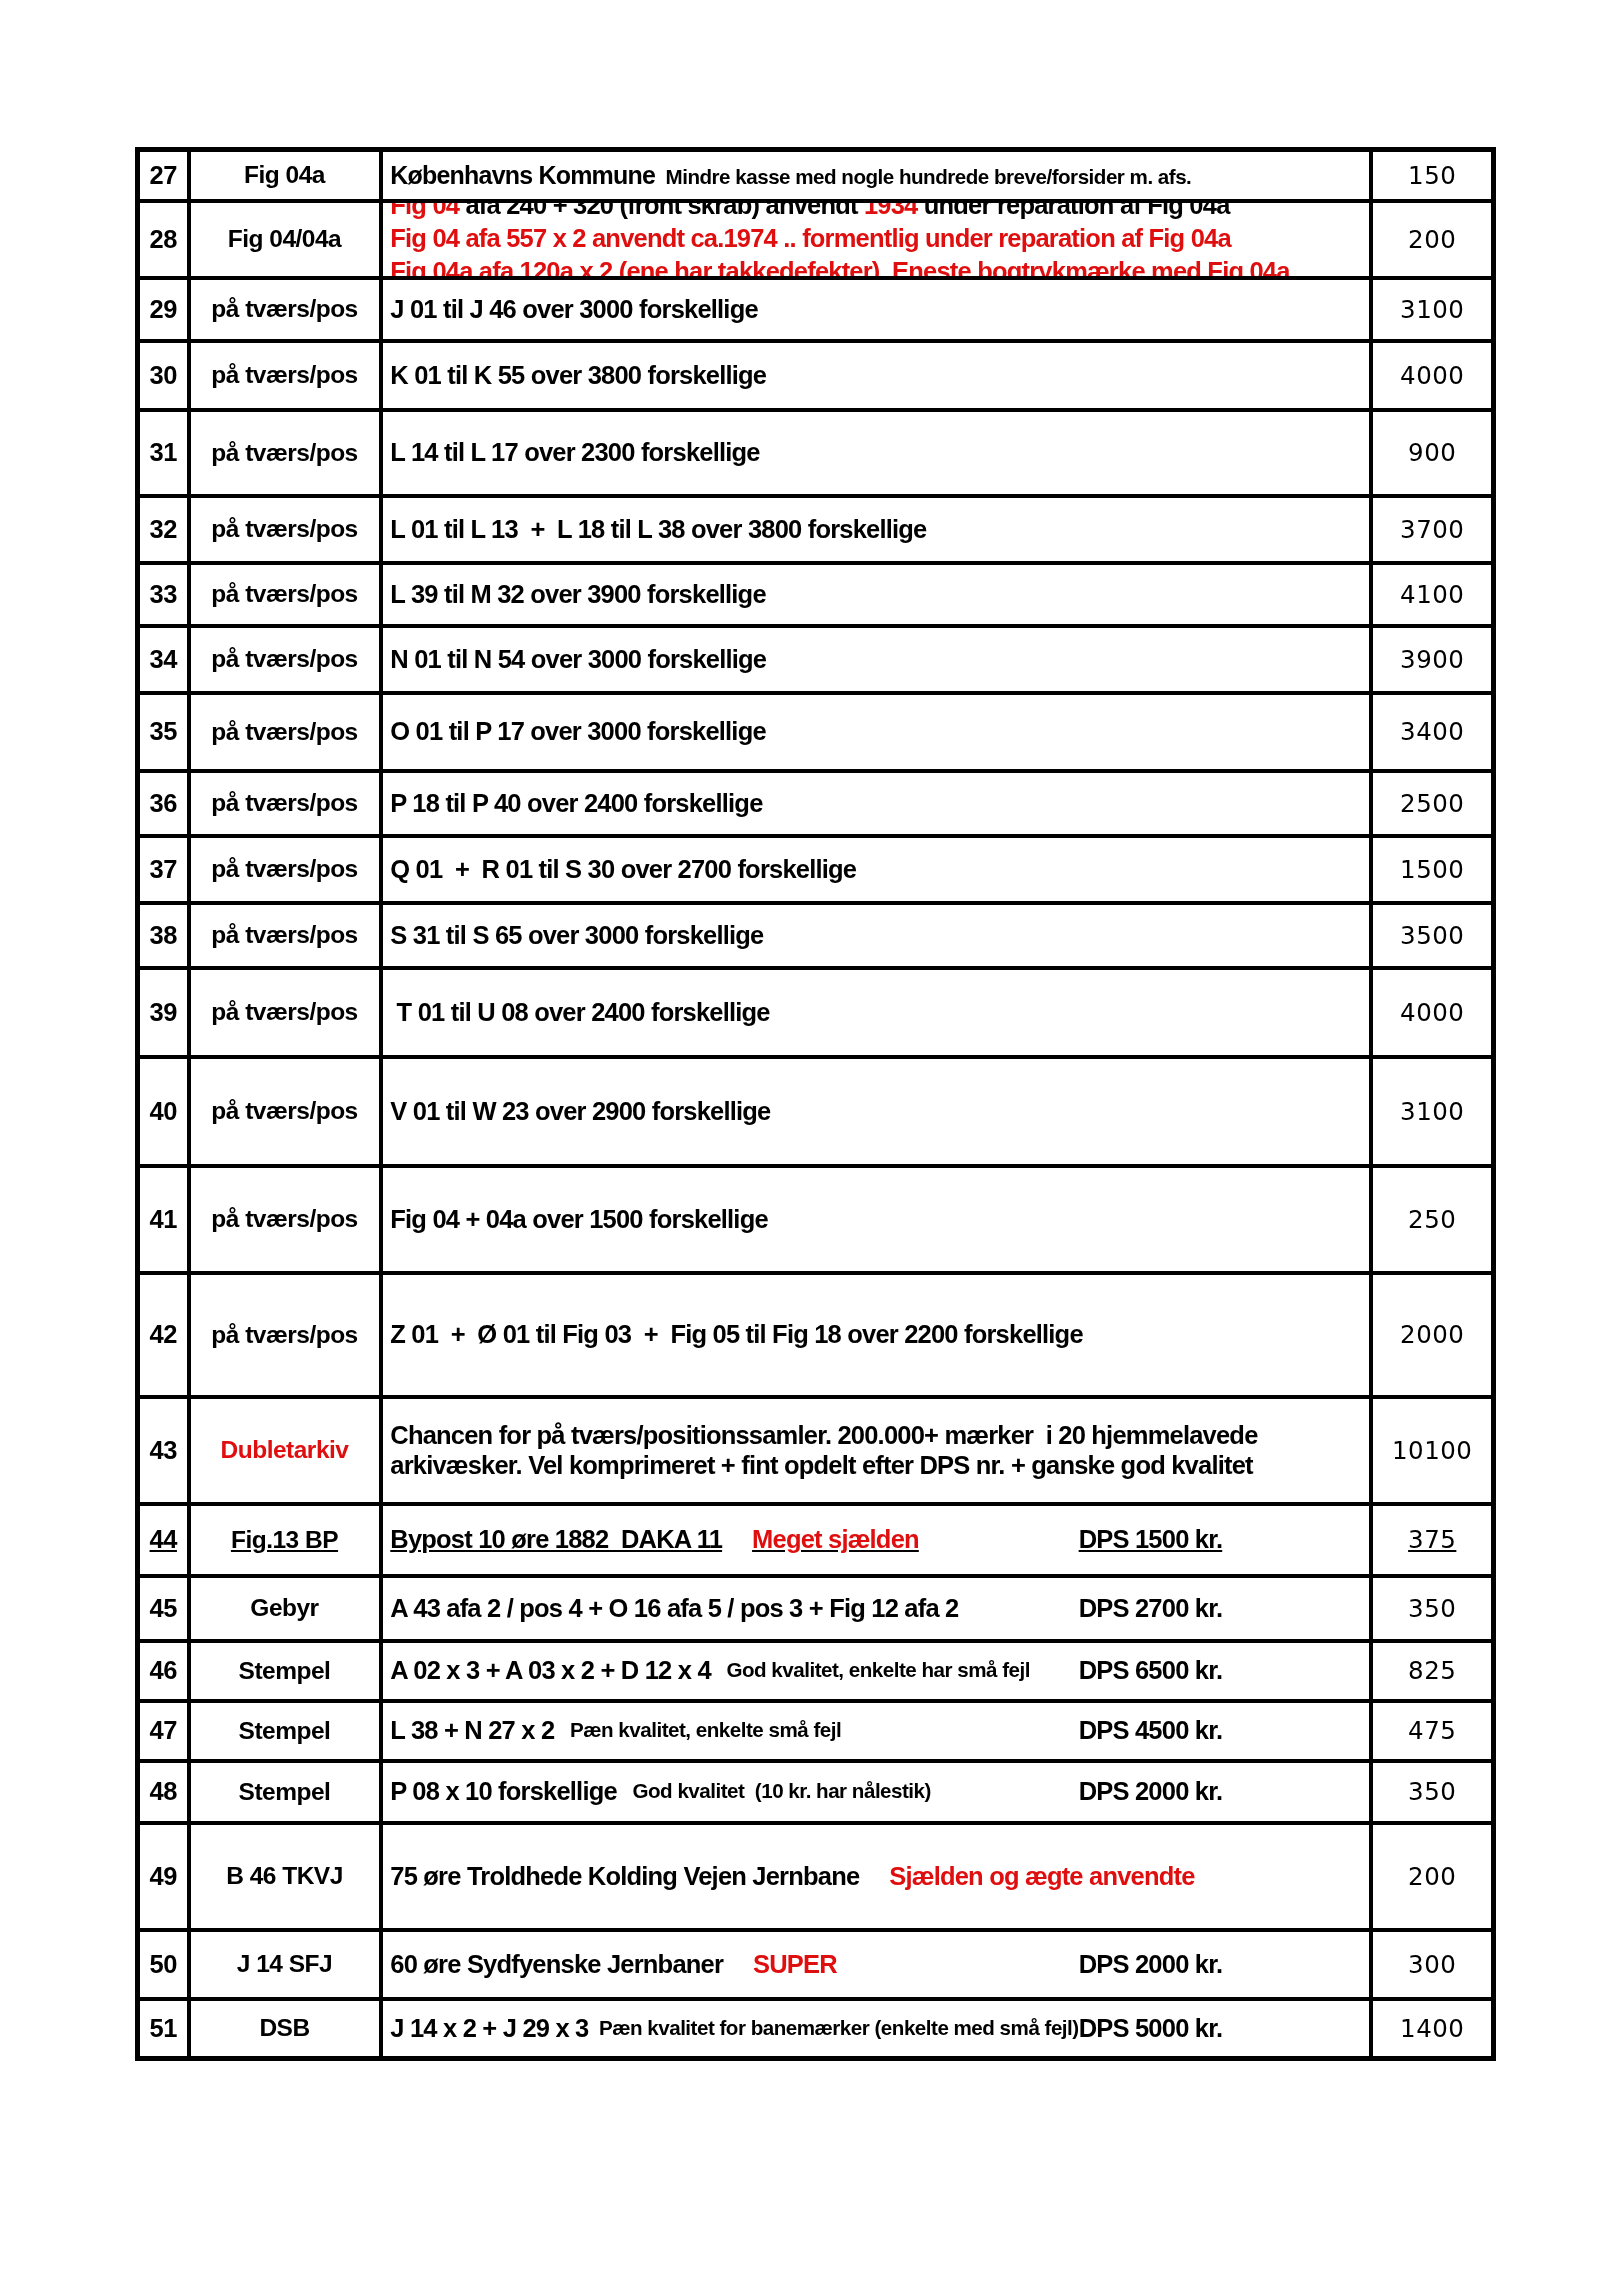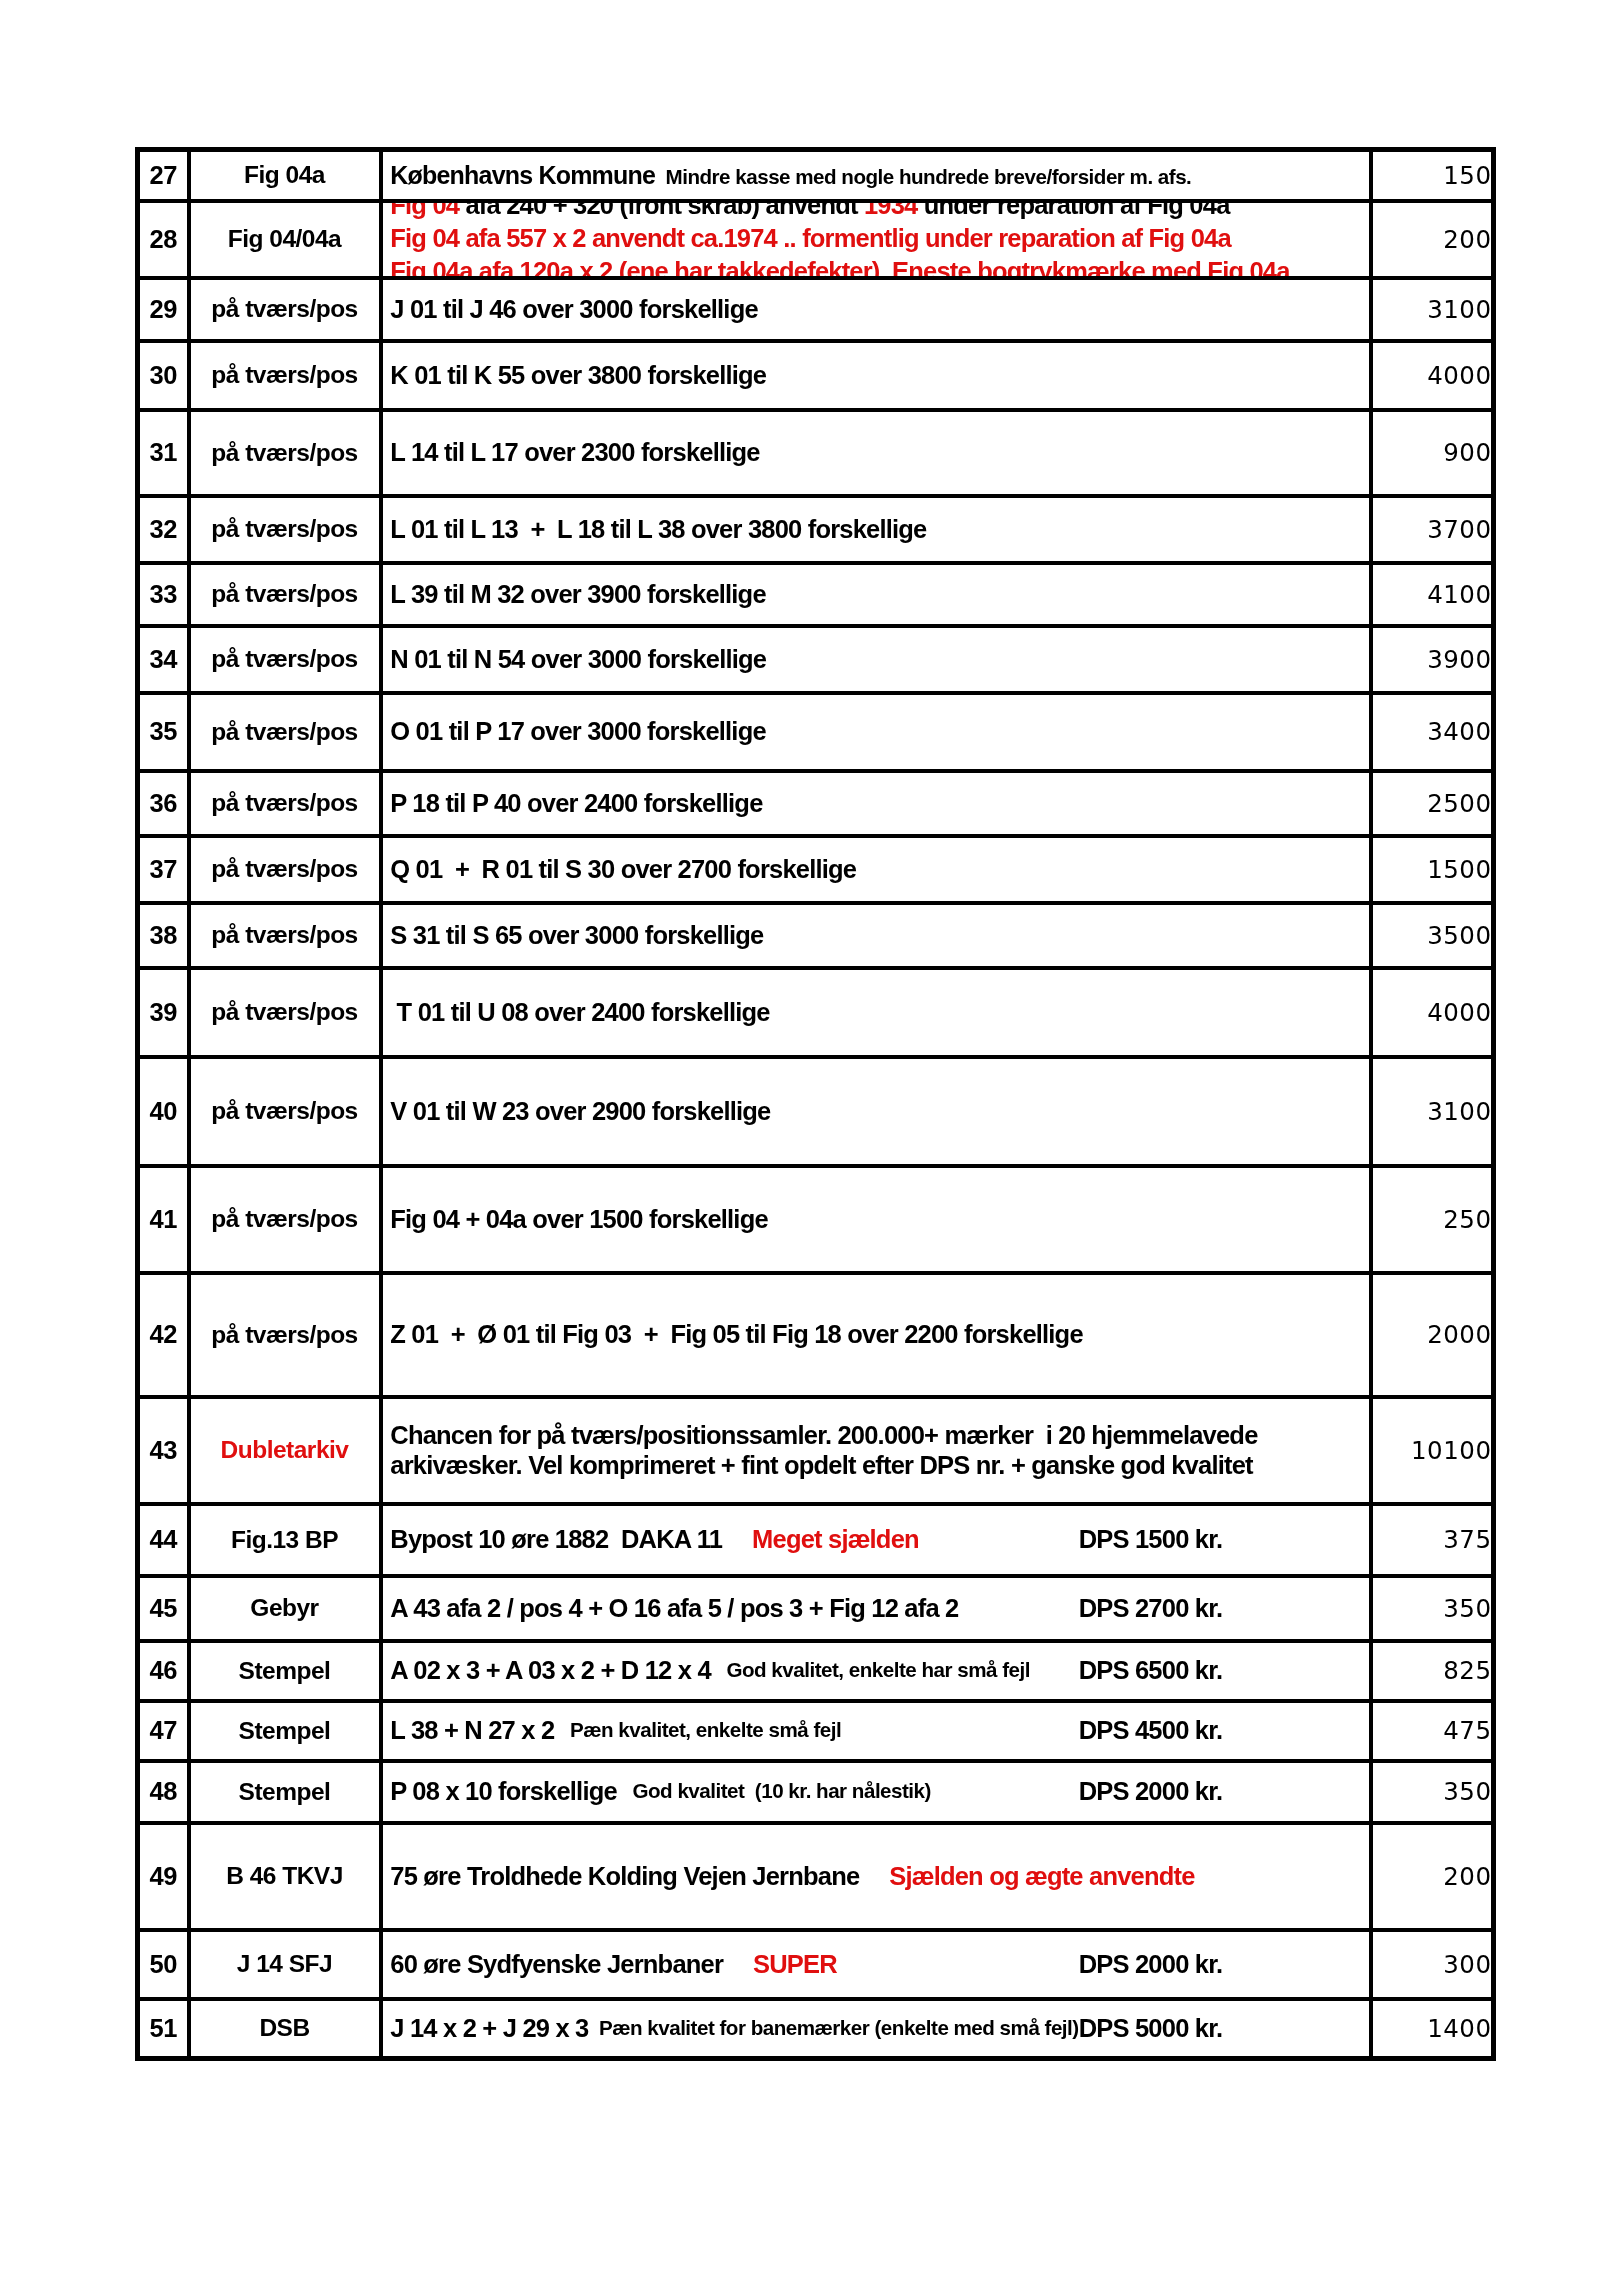--- a/index.html
+++ b/index.html
@@ -23,21 +23,21 @@
   .c-cat{
     text-align:center;vertical-align:middle;
     font-weight:bold;font-size:24.5px;letter-spacing:-0.5px;
   }
   .c-desc{
     vertical-align:middle;
     font-weight:bold;font-size:25.5px;letter-spacing:-0.8px;
     padding:0 9.8px 0 7.8px;
   }
   .c-price{
-    text-align:right;vertical-align:middle;
+    text-align:center;vertical-align:middle;
     font-family:"DejaVu Sans",sans-serif;
     font-size:24.5px;letter-spacing:0.5px;
   }
   .descwrap{position:relative;white-space:pre-wrap;line-height:1.18;}
   .descwrap.flexline{display:flex;align-items:center;white-space:pre;}
   .descwrap.flexline span{white-space:pre;}
   .red{color:var(--red,#e00f0f);}
   .sm{font-size:20.6px;letter-spacing:-0.5px;text-align:right;}
   .big{font-size:25px;}
   .tab{margin-left:30px;}
@@ -195,21 +195,21 @@
           <td class="c-price">2000</td>
         </tr>
         <tr style="height: 107px;">
           <td class="c-nr">43</td>
           <td class="c-cat red">Dubletarkiv</td>
           <td class="c-desc">
             <div class="descwrap"><span class="">Chancen for på tværs/positionssamler. 200.000+ mærker  i 20 hjemmelavede arkivæsker. Vel komprimeret + fint opdelt efter DPS nr. + ganske god kvalitet</span></div>
           </td>
           <td class="c-price">10100</td>
         </tr>
-        <tr style="height: 72px;">
+        <tr style="height: 72px; text-decoration: underline;">
           <td class="c-nr">44</td>
           <td class="c-cat">Fig.13 BP</td>
           <td class="c-desc">
             <div class="descwrap flexline"><span class="">Bypost 10 øre 1882  DAKA 11</span><span class=" red tab">Meget sjælden</span><span class=" dps">DPS 1500 kr.</span></div>
           </td>
           <td class="c-price">375</td>
         </tr>
         <tr style="height: 65px;">
           <td class="c-nr">45</td>
           <td class="c-cat">Gebyr</td>

